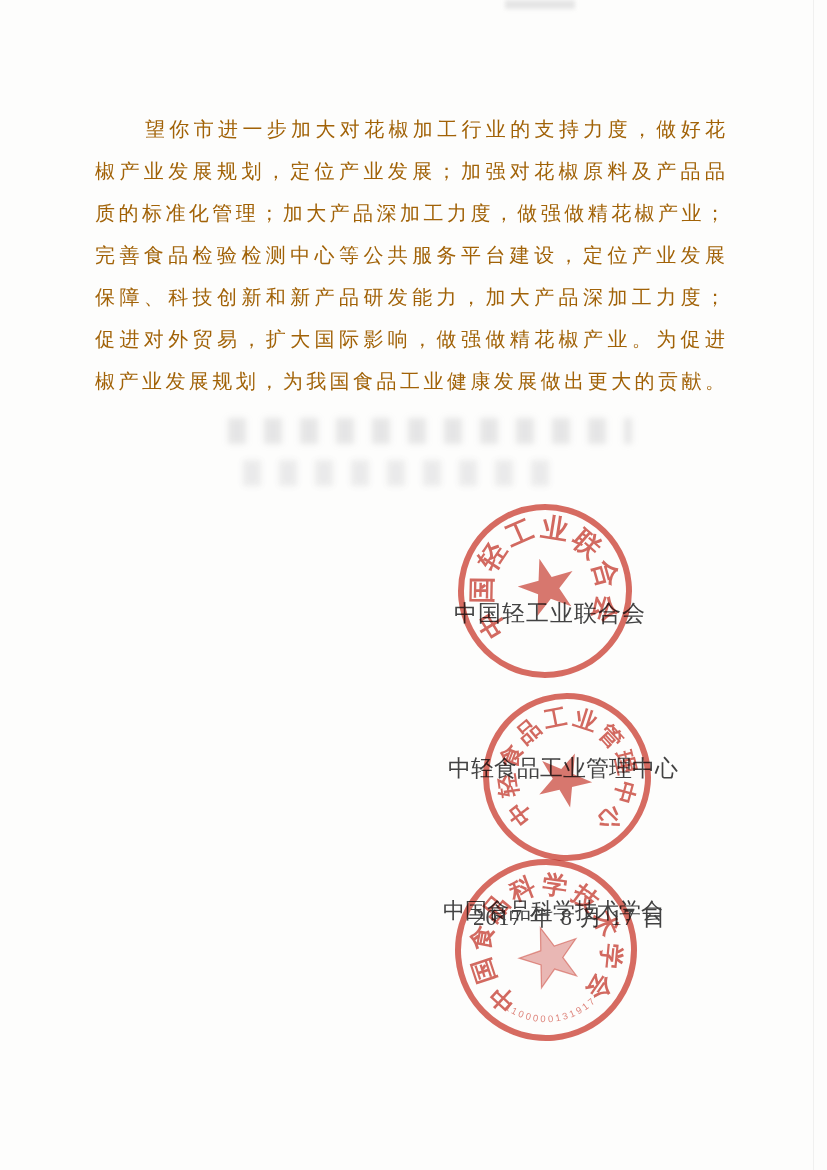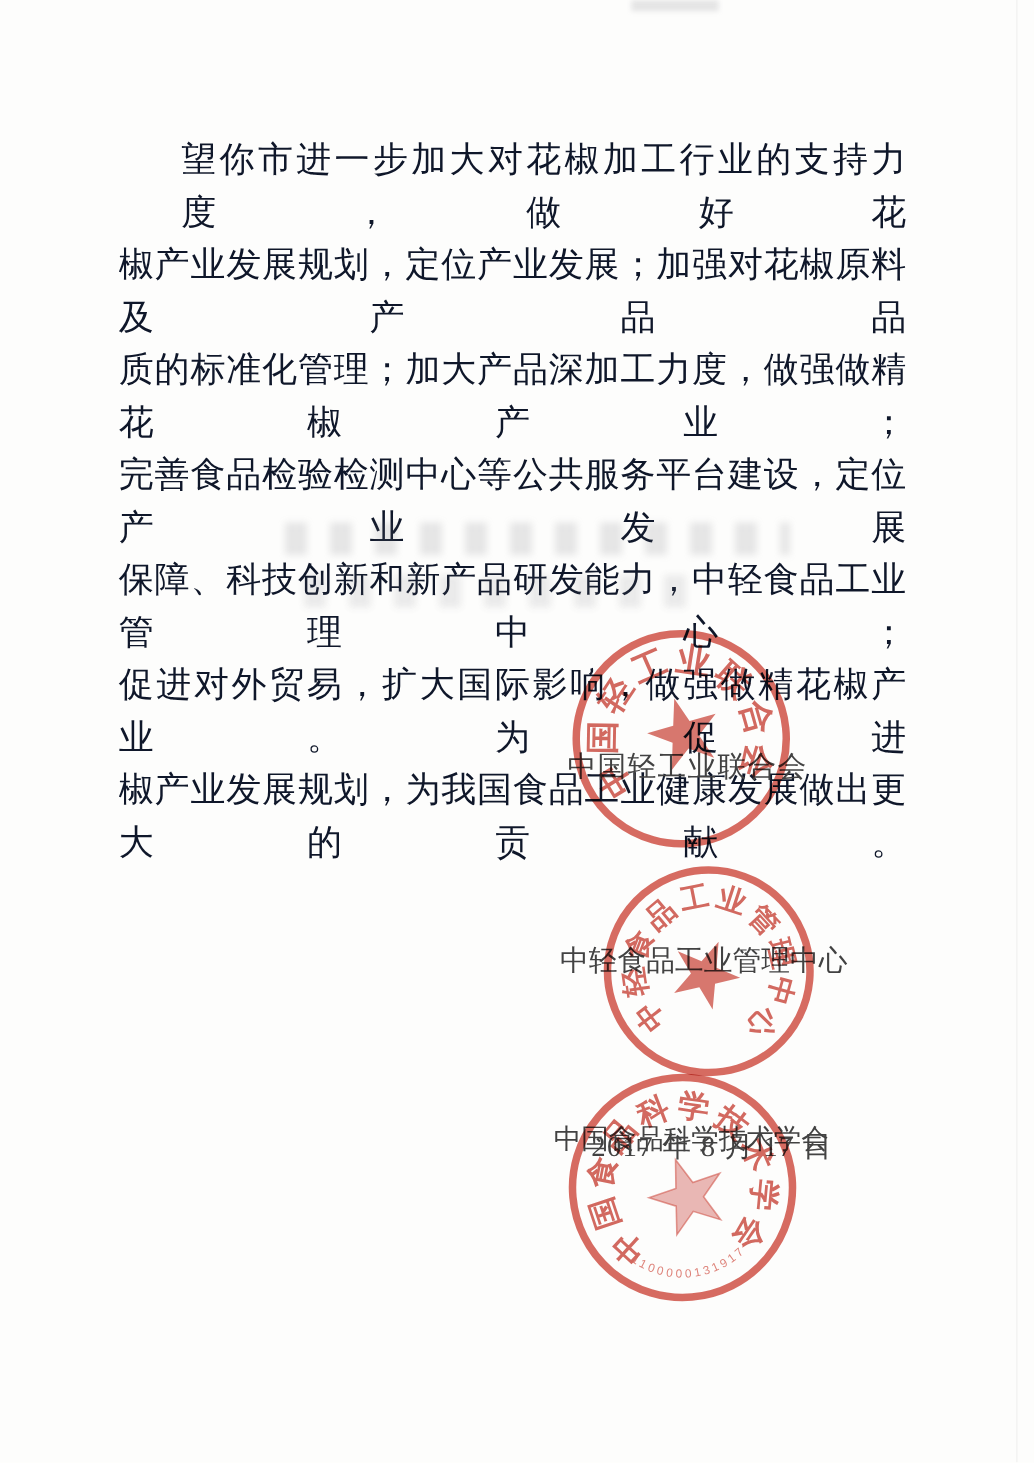--- a/index.html
+++ b/index.html
@@ -1,22 +1,22 @@
 <!DOCTYPE html>
 <html><head>
 <meta charset="utf-8">
 <style>
   * { margin:0; padding:0; box-sizing:border-box; }
   html,body { width:827px; height:1170px; }
   body { background:#fdfdfc; font-family:"Liberation Serif","DejaVu Serif",serif; overflow:hidden; }
   .page { position:relative; width:827px; height:1170px; background:#fdfdfc; }
 
   
-  .body-text { position:absolute; left:95px; top:108px; width:630px; color:#0f172a;
-               font-size:28px; line-height:42px; }
+  .body-text { position:absolute; left:95px; top:108px; width:630px; color:#a16207;
+               font-size:20px; line-height:42px; }
   .line { text-align:justify; text-align-last:justify; word-break:break-all; }
   .line.indent { padding-left:50px; }
 
   
   .smudge { position:absolute; filter:blur(3px); pointer-events:none;
             background:repeating-linear-gradient(90deg, rgba(110,110,118,.16) 0 18px, rgba(110,110,118,0) 18px 36px); }
   .smudge-a { left:228px; top:418px; width:404px; height:26px; }
   .smudge-b { left:243px; top:460px; width:318px; height:26px; opacity:.8; }
   .smudge-top { left:505px; top:0; width:70px; height:9px; filter:blur(2px);
                 background:rgba(120,120,128,.18); }
@@ -49,21 +49,21 @@
 </head>
 <body>
 
 <div class="page">
 
   <div class="body-text">
     <div class="line indent">望你市进一步加大对花椒加工行业的支持力度，做好花</div>
     <div class="line">椒产业发展规划，定位产业发展；加强对花椒原料及产品品</div>
     <div class="line">质的标准化管理；加大产品深加工力度，做强做精花椒产业；</div>
     <div class="line">完善食品检验检测中心等公共服务平台建设，定位产业发展</div>
-    <div class="line">保障、科技创新和新产品研发能力，中轻食品工业管理中心；</div>
+    <div class="line">保障、科技创新和新产品研发能力，加大产品深加工力度；</div>
     <div class="line">促进对外贸易，扩大国际影响，做强做精花椒产业。为促进</div>
     <div class="line">椒产业发展规划，为我国食品工业健康发展做出更大的贡献。</div>
   </div>
 
   <div class="smudge smudge-top"></div>
   <div class="smudge smudge-a"></div>
   <div class="smudge smudge-b"></div>
 
   <div class="org org-1">中国轻工业联合会</div>
   <div class="org org-2">中轻食品工业管理中心</div>

